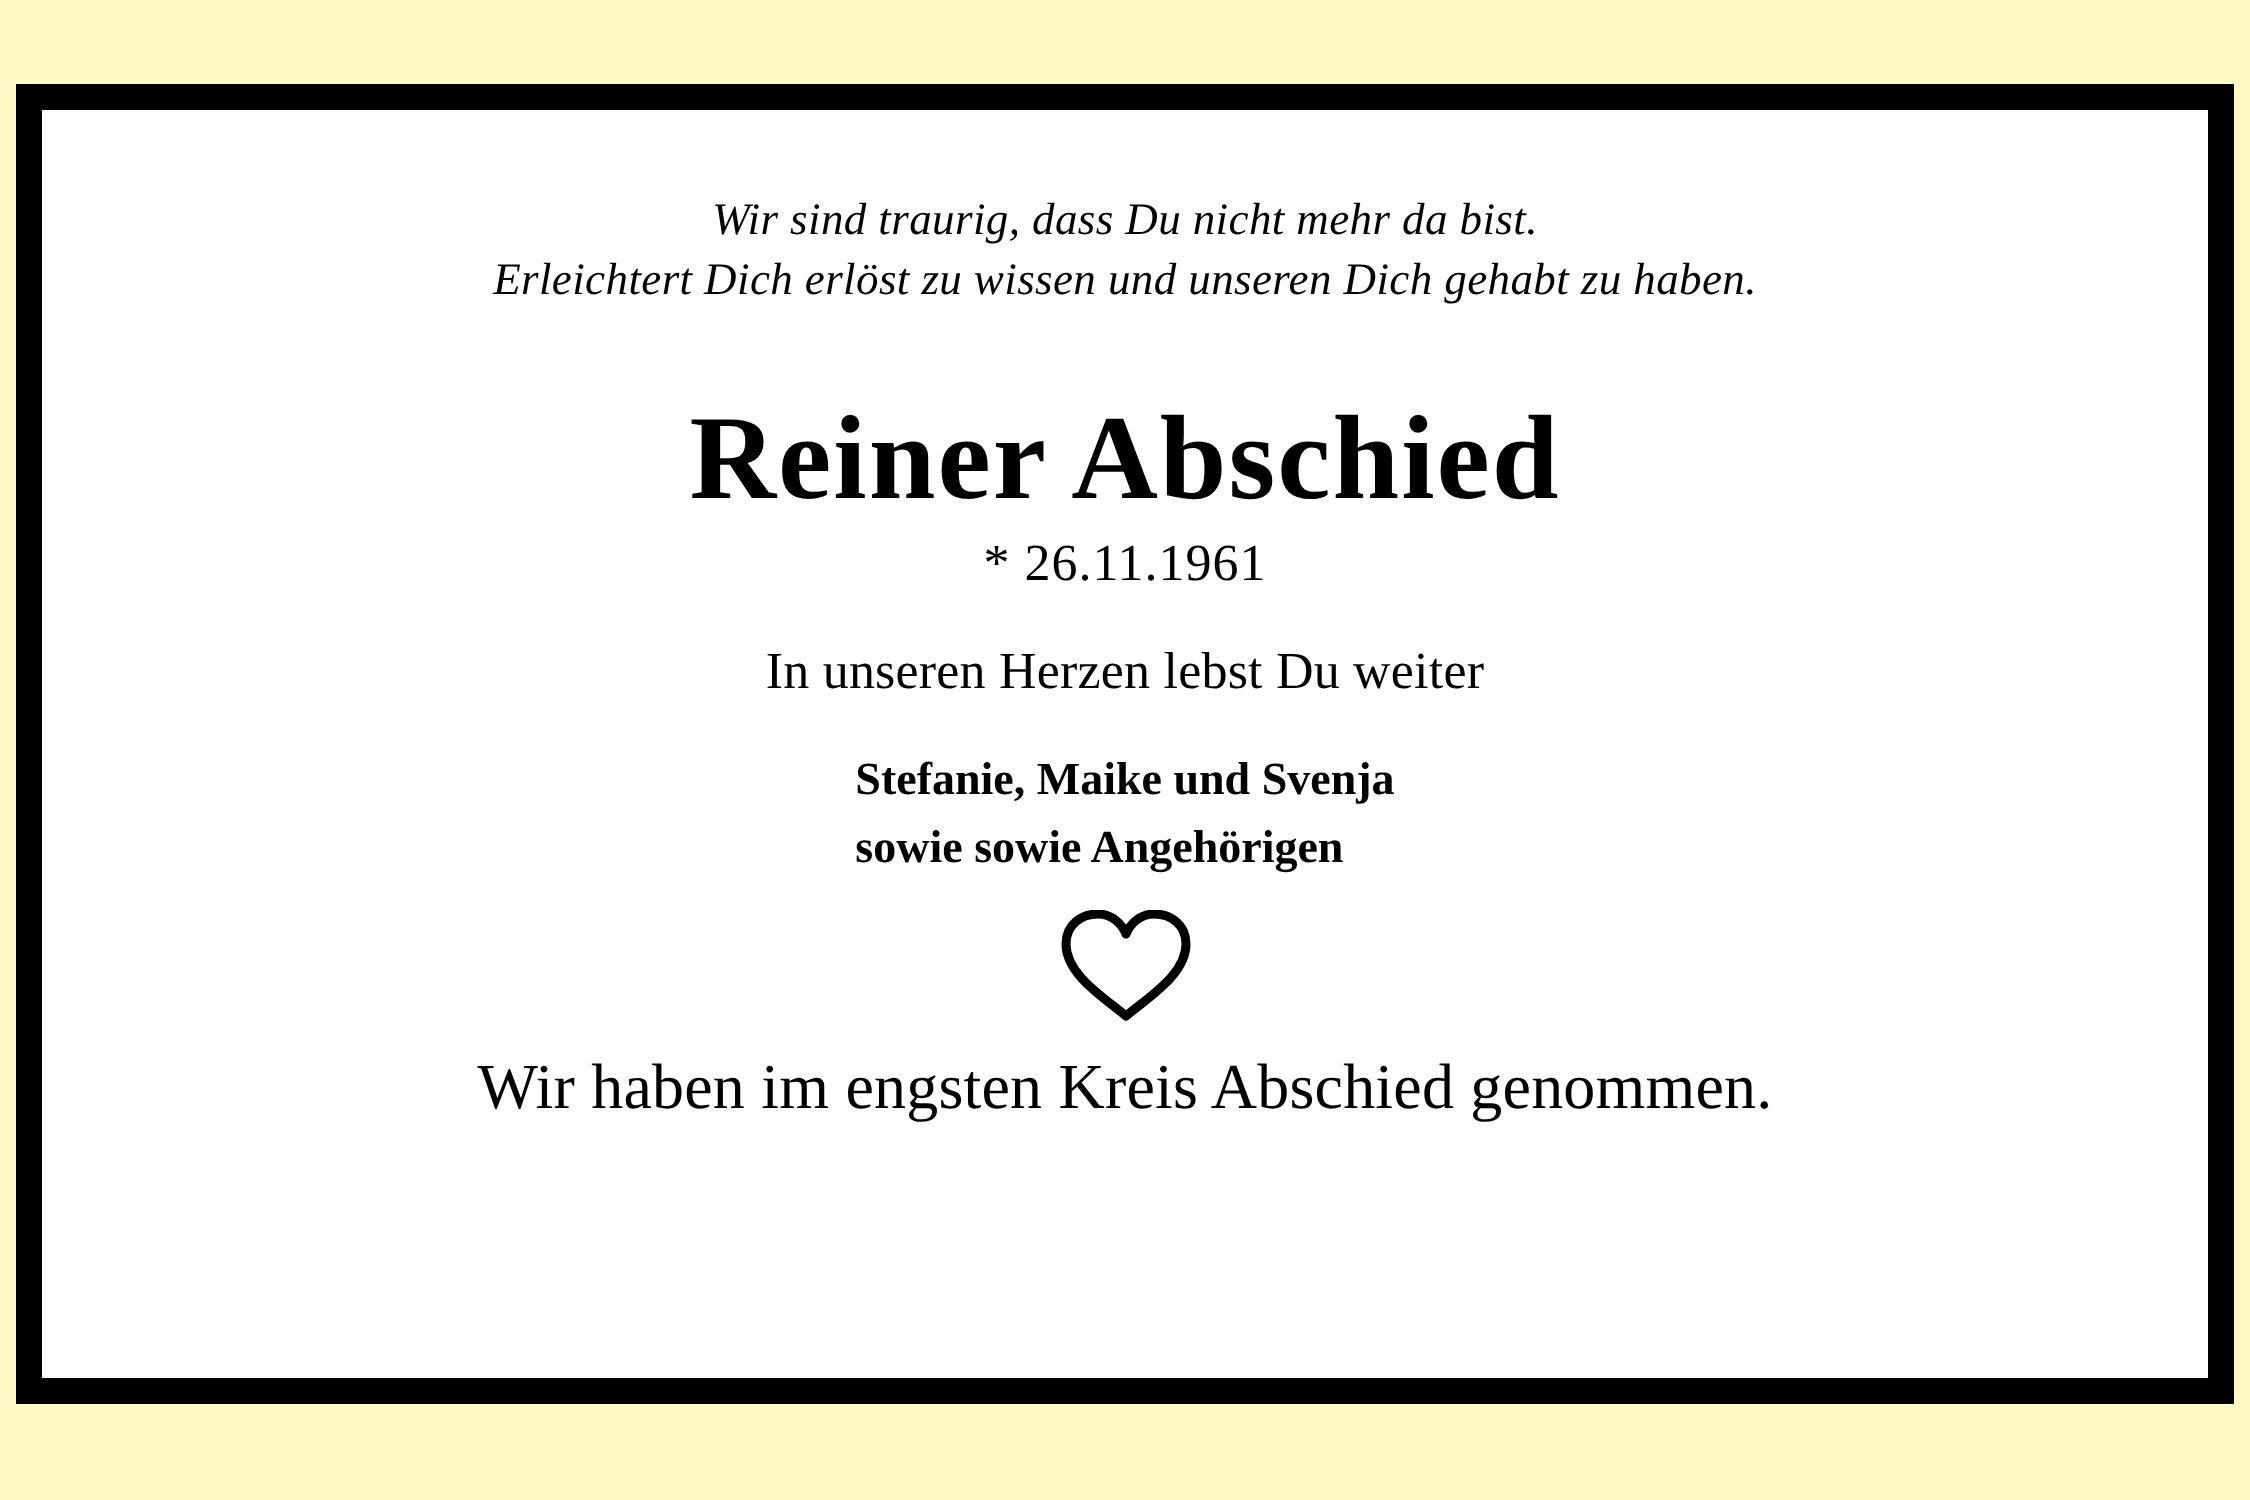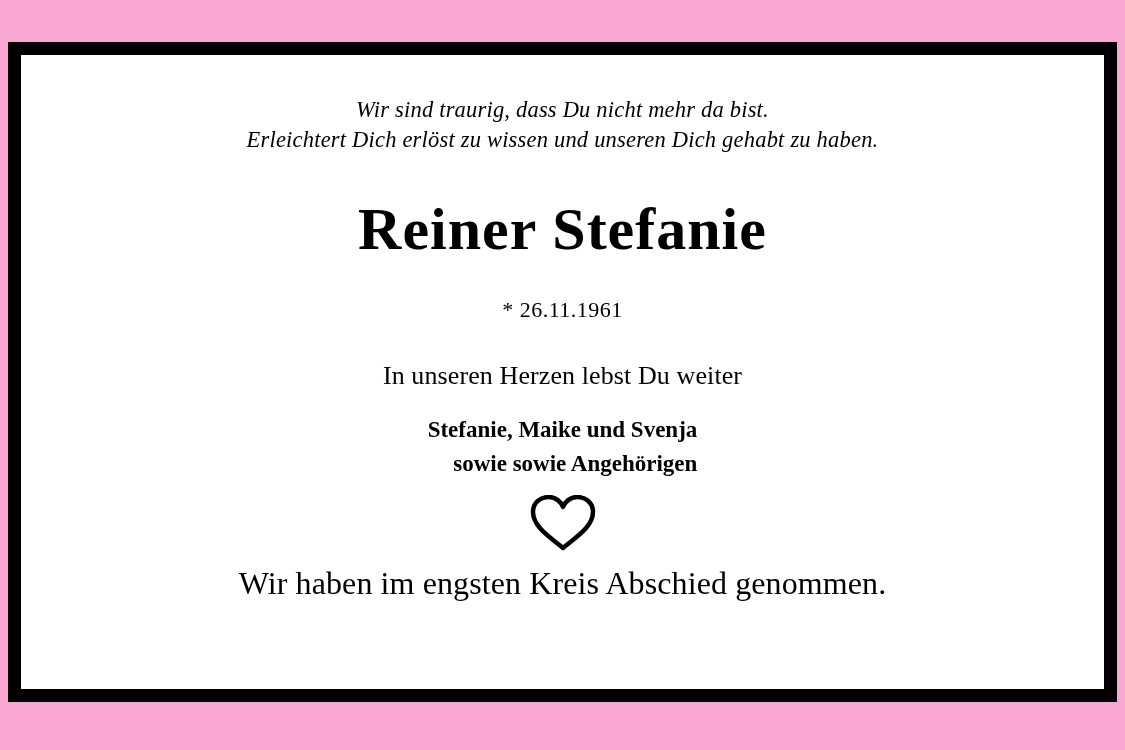--- a/index.html
+++ b/index.html
@@ -11,21 +11,21 @@
     width: 1125px;
     height: 750px;
     font-family: "Liberation Serif", serif;
     color: #000000;
     overflow: hidden;
   }
   .page {
     width: 1125px;
     height: 750px;
     position: relative;
-    background: #f9a8d4;
+    background: #fef9c3;
   }
   .obituary-card {
     position: absolute;
     left: 8px;
     top: 42px;
     width: 1109px;
     height: 660px;
     box-sizing: border-box;
     border: 13px solid #000000;
     background: #ffffff;
@@ -52,45 +52,45 @@
   }
   .name {
     font-size: 60px;
     font-weight: bold;
     letter-spacing: 1px;
     margin-top: 45px;
     line-height: 1;
     text-align: center;
   }
   .dates {
-    margin-top: 38px;
-    font-size: 22px;
+    margin-top: 8px;
+    font-size: 26px;
     letter-spacing: 0.5px;
     display: flex;
     align-items: baseline;
     justify-content: center;
   }
   .date-birth {
     white-space: pre;
   }
   .date-death {
     white-space: pre;
     margin-left: 46px;
   }
   .memory-line {
-    margin-top: 38px;
+    margin-top: 24px;
     font-size: 26px;
     text-align: center;
     letter-spacing: 0.1px;
   }
   .survivors {
     margin-top: 22px;
     font-size: 23px;
     font-weight: bold;
-    text-align: right;
+    text-align: left;
     line-height: 1.48;
   }
   .survivor-line {
     display: block;
     white-space: nowrap;
   }
   .heart-wrap {
     margin-top: 14px;
     height: 56px;
     display: flex;
@@ -109,21 +109,21 @@
 
 <div class="page">
   <div class="obituary-card">
     <div class="inner">
 
       <div class="verse">
         <span class="verse-line">Wir sind traurig, dass Du nicht mehr da bist.</span>
         <span class="verse-line">Erleichtert Dich erlöst zu wissen und unseren Dich gehabt zu haben.</span>
       </div>
 
-      <div class="name">Reiner Stefanie</div>
+      <div class="name">Reiner Abschied</div>
 
       <div class="dates">
         <span class="date-birth">* 26.11.1961</span>
       </div>
 
       <div class="memory-line">In unseren Herzen lebst Du weiter</div>
 
       <div class="survivors">
         <span class="survivor-line">Stefanie, Maike und Svenja</span>
         <span class="survivor-line">sowie sowie Angehörigen</span>

